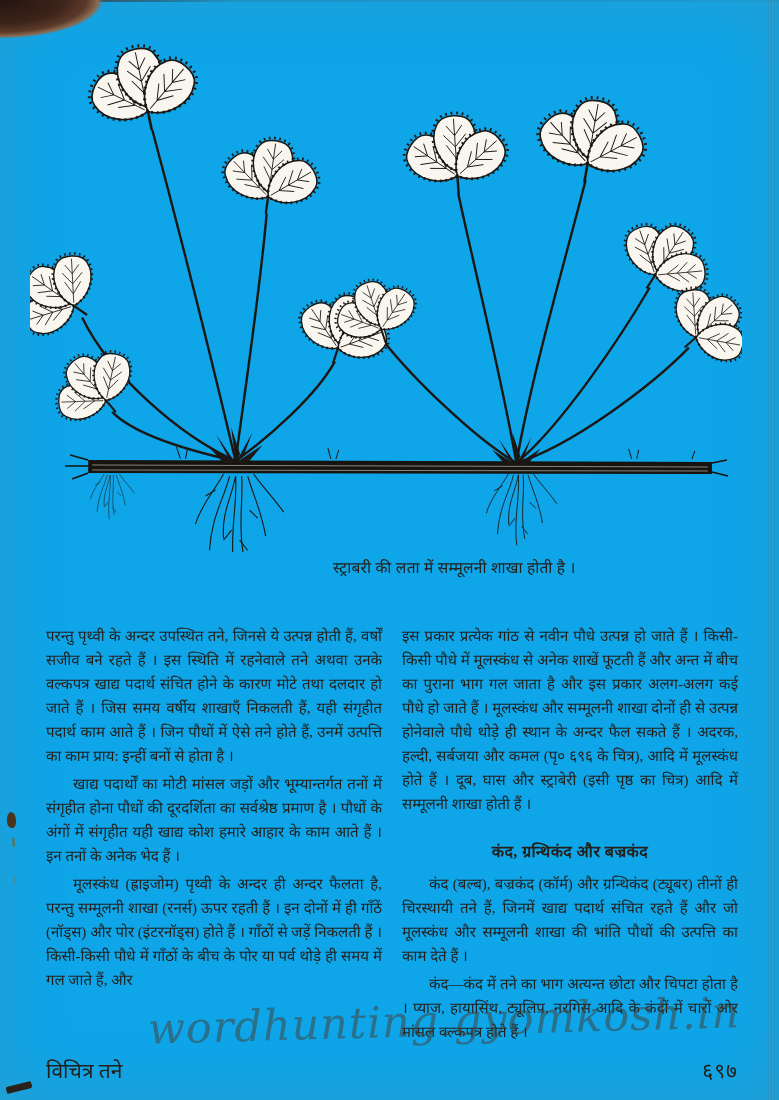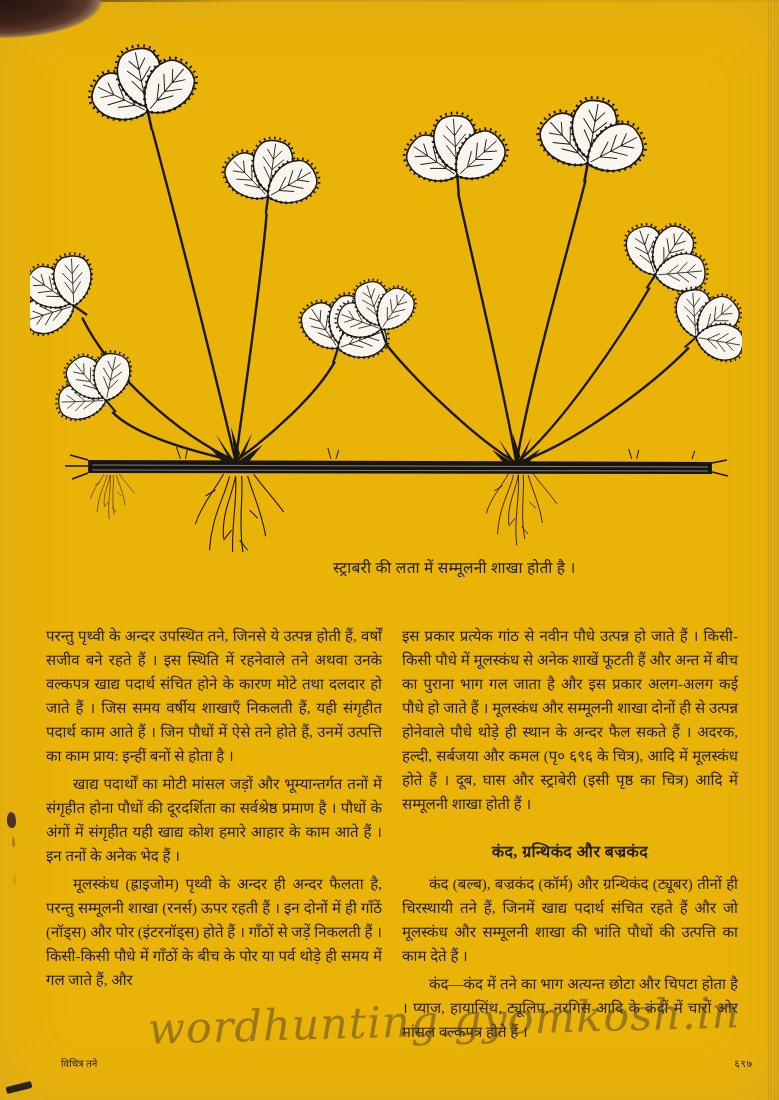--- a/index.html
+++ b/index.html
@@ -1,20 +1,20 @@
 <!DOCTYPE html>
 <html><head>
 <meta charset="utf-8">
 <style>
   html,body{margin:0;padding:0;background:#d8d4c8;}
   .page{
     position:relative;
     width:779px;height:1100px;
     margin:0 auto;
-    background:#eab308;
+    background:#0ea5e9;
     overflow:hidden;
     font-family:"Liberation Serif", serif;
     color:#241f18;
     box-shadow:inset 0 0 70px rgba(150,130,95,.18);
   }
   
   .corner-shadow{
     position:absolute;top:0;left:0;width:140px;height:52px;
     background:radial-gradient(ellipse 140px 52px at 0 0,
       #241410 0%, #3c231a 45%, #5c3a2a 62%, #8a6a52 70%, transparent 74%);
@@ -61,23 +61,23 @@
     position:absolute;left:148px;top:996px;width:560px;
     font-family:"DejaVu Serif", serif;
     font-style:italic;font-size:43px;letter-spacing:1px;
     color:rgba(72,60,44,.5);
     transform:rotate(-1.6deg);
     white-space:nowrap;
     pointer-events:none;
   }
   
   .footer{
-    position:absolute;left:61px;top:1056px;width:692px;
+    position:absolute;left:46px;top:1056px;width:692px;
     display:flex;justify-content:space-between;
-    font-size:10px;
+    font-size:21px;
     text-align:center;
   }
   .pageno{letter-spacing:1px;}
 </style>
 </head>
 <body>
 
 <div class="page">
 
   <div class="top-hairline"></div>

